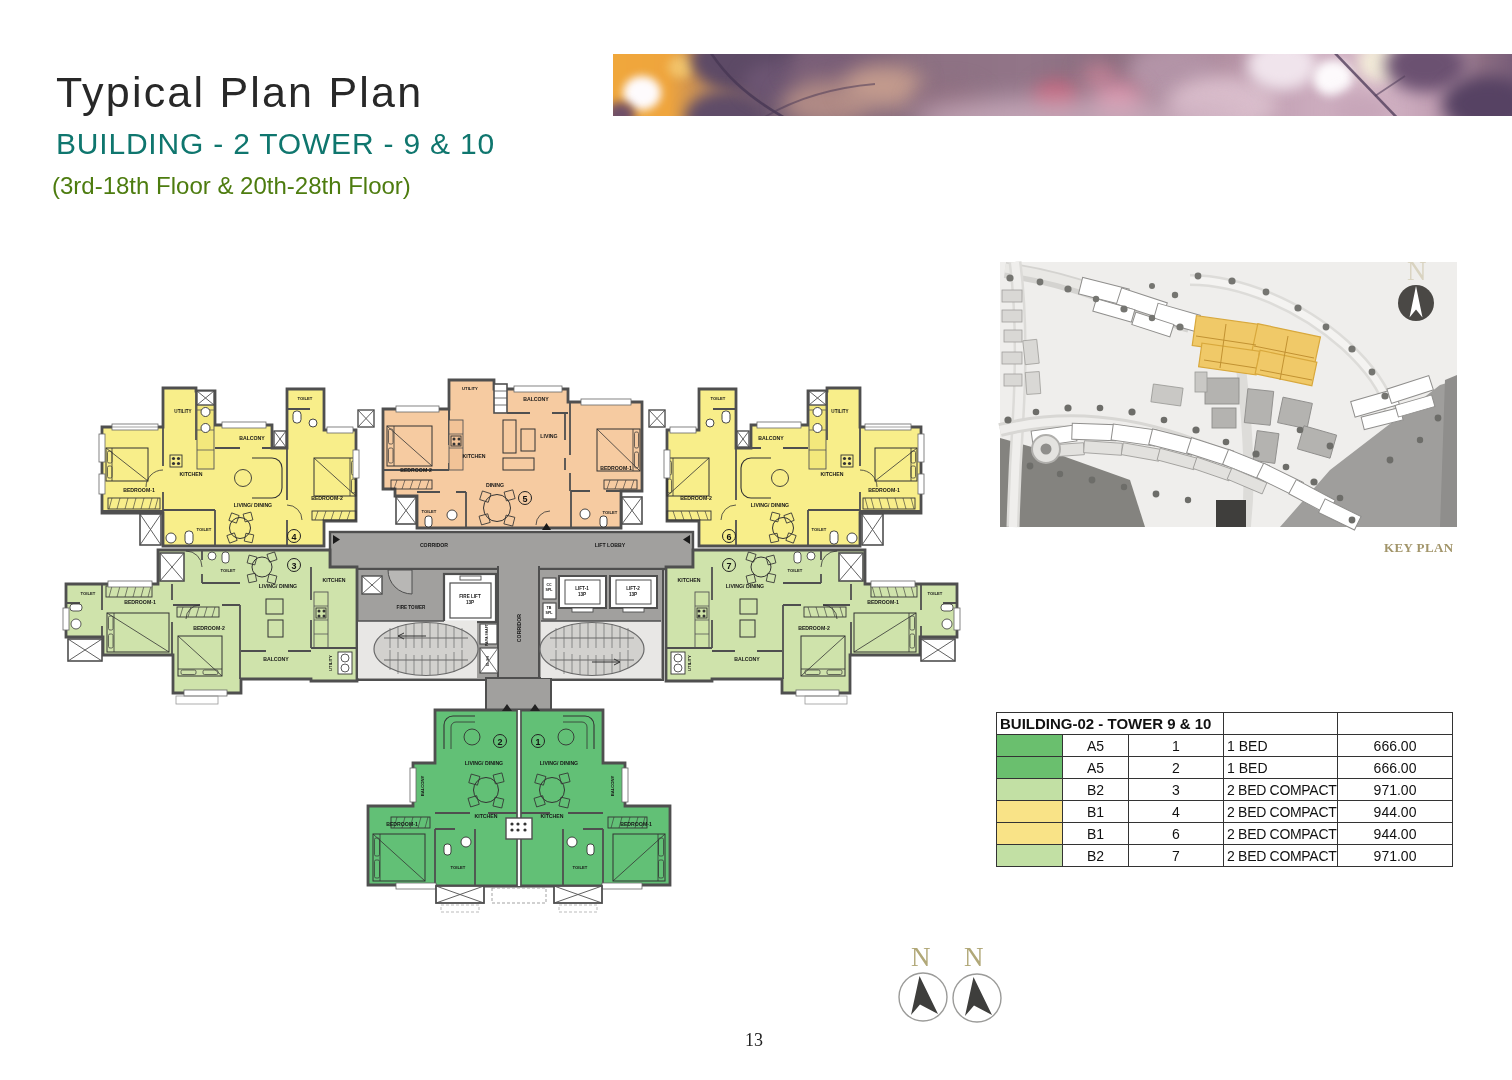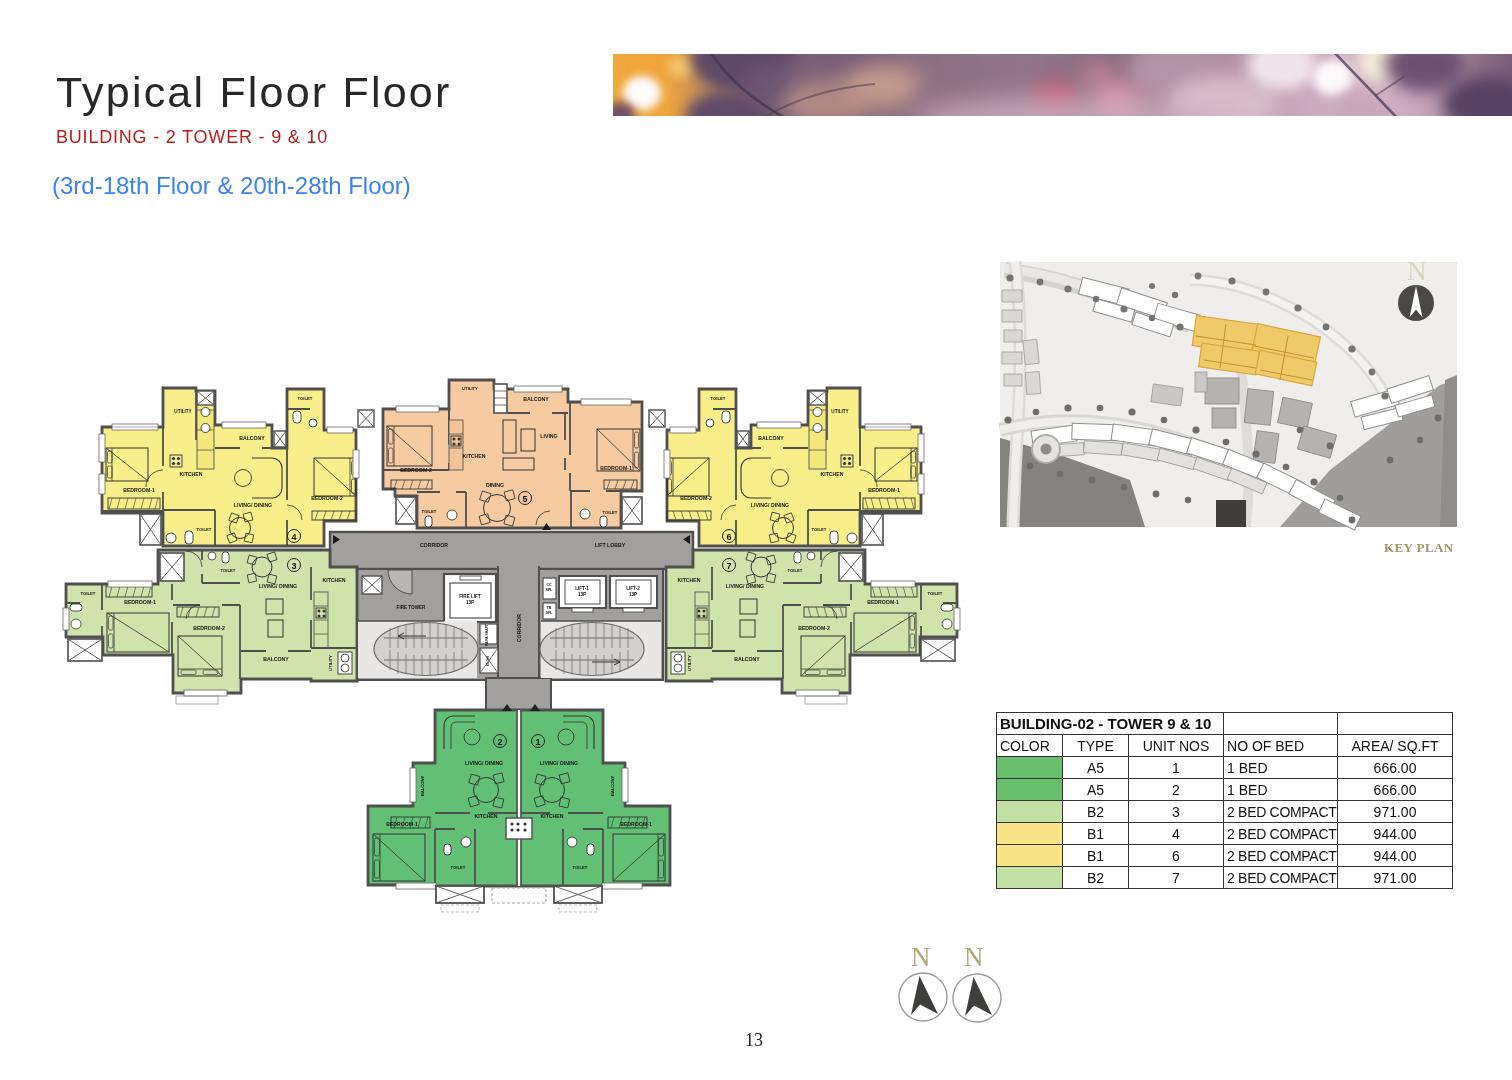--- a/index.html
+++ b/index.html
@@ -1,38 +1,38 @@
 <!DOCTYPE html>
 <html><head>
 <meta charset="utf-8">
 <style>
 html,body{margin:0;padding:0;width:1512px;height:1080px;background:#fff;overflow:hidden;}
 body{font-family:"Liberation Sans",sans-serif;position:relative;}
 .abs{position:absolute;}
 #title{left:56px;top:68px;font-size:43px;font-weight:normal;color:#282828;letter-spacing:2.2px;}
-#sub1{left:56px;top:127px;font-size:18px;font-weight:normal;color:#b91c1c;letter-spacing:0.8px;}
-#sub2{left:52px;top:172px;font-size:24px;font-weight:400;color:#3b82f6;}
+#sub1{left:56px;top:127px;font-size:30px;font-weight:normal;color:#0f766e;letter-spacing:0.8px;}
+#sub2{left:52px;top:172px;font-size:24px;font-weight:400;color:#4d7c0f;}
 #pageno{left:745px;top:1030px;font-size:18px;font-family:"Liberation Serif",serif;color:#222;}
 
 #strip{left:613px;top:54px;width:899px;height:62px;overflow:hidden;}
 #stripbase{position:absolute;left:-20px;top:-20px;width:939px;height:102px;
  background:linear-gradient(90deg,#f1a83b 0%,#efa53d 8%,#bd8a5e 12%,#6f5a70 18%,#7d6478 26%,#8d7183 36%,#927588 46%,#8b6e80 55%,#ad8a9c 65%,#c6a5b8 74%,#d7b9c9 83%,#c4a2b6 89%,#8a6c82 95%,#6d5472 100%);
  filter:blur(2px);}
 .blob{position:absolute;border-radius:50%;filter:blur(4px);}
 
 #tbl{left:996px;top:712px;width:456px;border-collapse:collapse;font-size:14px;color:#111;table-layout:fixed;border-radius:13px;}
 #tbl td{border:1.6px solid #333;height:21px;padding:0;text-align:center;vertical-align:middle;line-height:1;}
 #tbl .l{text-align:left;padding-left:3px;}
 #tbl td{white-space:nowrap;overflow:hidden;}
 .w2{stroke:#4f4f4f;stroke-width:1.8;fill:none}
 </style>
 </head>
 <body>
 
-<div class="abs" id="title">Typical Floor Floor</div>
+<div class="abs" id="title">Typical Plan Plan</div>
 
 <div class="abs" id="sub1">BUILDING - 2 TOWER - 9 &amp; 10</div>
 
 <div class="abs" id="sub2">(3rd-18th Floor &amp; 20th-28th Floor)</div>
 
 <div class="abs" id="pageno">13</div>
 
 <div class="abs" id="strip">
   <div id="stripbase"></div>
   <div class="blob" style="left:10px;top:22px;width:38px;height:34px;background:#fefbfd;filter:blur(4px)"></div>
@@ -758,27 +758,20 @@
       <col style="width:66px">
       <col style="width:95px">
       <col style="width:114px">
       <col style="width:115px">
     </colgroup>
   <tbody>
       <tr>
         <td colspan="3" class="l" style="font-weight:bold;font-size:15px">BUILDING-02 - TOWER 9 &amp; 10</td>
         <td></td>
         <td></td>
-      </tr>
-  <tr>
-        <td class="l">COLOR</td>
-        <td>TYPE</td>
-        <td>UNIT NOS</td>
-        <td class="l">NO OF BED</td>
-        <td>AREA/ SQ.FT</td>
       </tr>
   <tr>
         <td style="background:#6abf6e"></td>
         <td>A5</td>
         <td>1</td>
         <td class="l">1 BED</td>
         <td>666.00</td>
       </tr>
   <tr>
         <td style="background:#6abf6e"></td>

